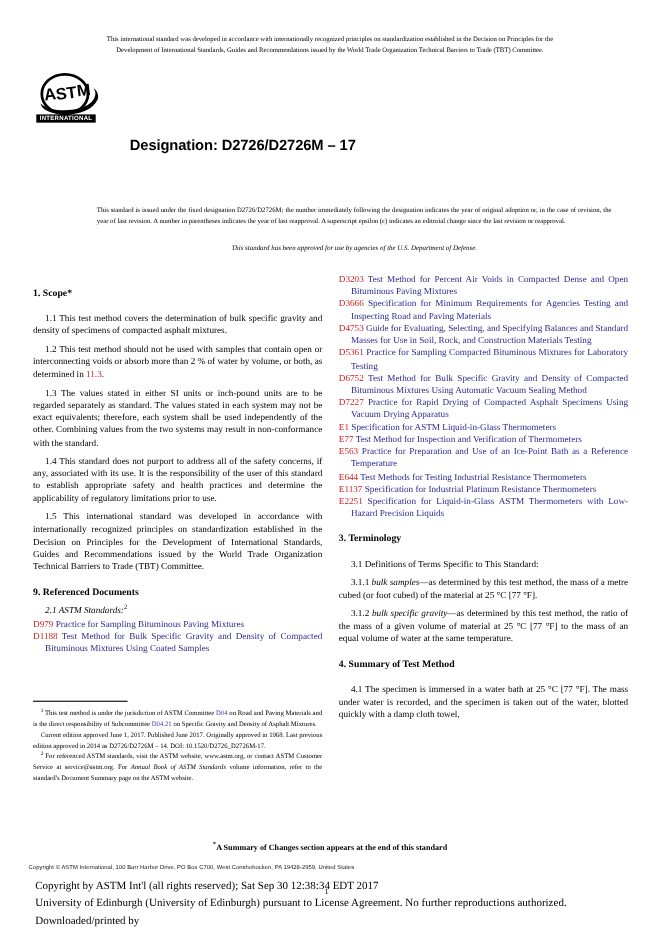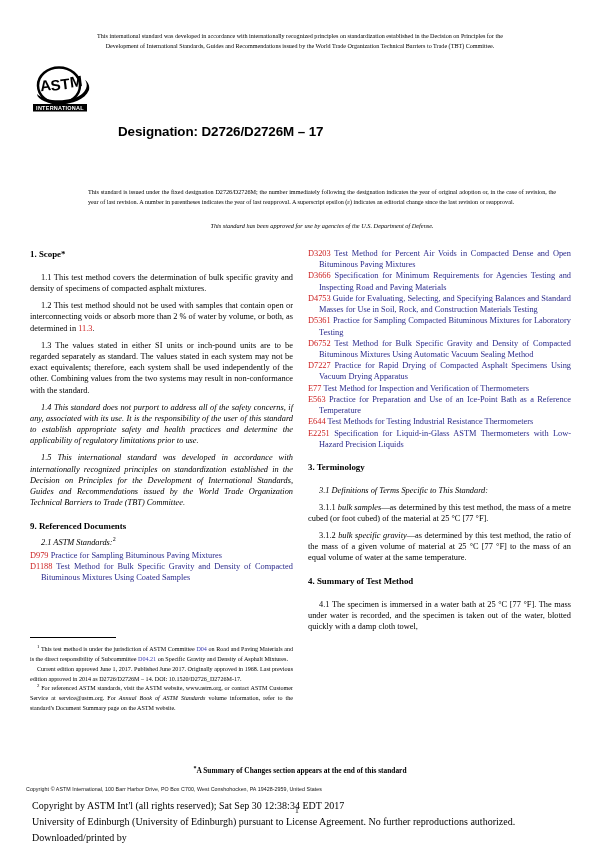--- a/index.html
+++ b/index.html
@@ -114,31 +114,31 @@
   .col-left  { left: 30px; }
   .col-right { left: 308px; }
 
   h2.sec {
     font-size: 8.9px;
     font-weight: bold;
     margin: 11px 0 4px 0;
     text-align: left;
     font-family: "Liberation Serif", serif;
   }
-  h2.sec:first-child { margin-top: 0; }
+  h2.sec:first-child { margin-top: 12px; }
 
   p.para {
     margin: 12px 0 0 0;
     text-indent: 11px;
     text-align: justify;
     hyphens: auto;
   }
   p.para + p.para { margin-top: 5.5px; }
 
-  p.ital { font-style: italic; }
+  p.ital { }
   .sub-head {
     text-indent: 11px;
     font-style: italic;
     margin: 5.5px 0 1px 0;
   }
   .sub-head sup { font-style: normal; font-size: 6px; vertical-align: super; line-height: 0; }
 
   
   .ref {
     margin: 0;
@@ -283,27 +283,29 @@
     <p class="ref"><span class="desig">D3666</span> <span>Specification for Minimum Requirements for Agencies Testing and Inspecting Road and Paving Materials</span></p>
 
     <p class="ref"><span class="desig">D4753</span> <span>Guide for Evaluating, Selecting, and Specifying Balances and Standard Masses for Use in Soil, Rock, and Construction Materials Testing</span></p>
 
     <p class="ref"><span class="desig">D5361</span> <span>Practice for Sampling Compacted Bituminous Mixtures for Laboratory Testing</span></p>
 
     <p class="ref"><span class="desig">D6752</span> <span>Test Method for Bulk Specific Gravity and Density of Compacted Bituminous Mixtures Using Automatic Vacuum Sealing Method</span></p>
 
     <p class="ref"><span class="desig">D7227</span> <span>Practice for Rapid Drying of Compacted Asphalt Specimens Using Vacuum Drying Apparatus</span></p>
 
+    <p class="ref"><span class="desig">E1</span> <span>Specification for ASTM Liquid-in-Glass Thermometers</span></p>
 
     <p class="ref"><span class="desig">E77</span> <span>Test Method for Inspection and Verification of Thermometers</span></p>
 
     <p class="ref"><span class="desig">E563</span> <span>Practice for Preparation and Use of an Ice-Point Bath as a Reference Temperature</span></p>
 
     <p class="ref"><span class="desig">E644</span> <span>Test Methods for Testing Industrial Resistance Thermometers</span></p>
 
+    <p class="ref"><span class="desig">E1137</span> <span>Specification for Industrial Platinum Resistance Thermometers</span></p>
 
     <p class="ref"><span class="desig">E2251</span> <span>Specification for Liquid-in-Glass ASTM Thermometers with Low-Hazard Precision Liquids</span></p>
 
     <h2 class="sec">3. Terminology</h2>
 
     <p class="para ital">3.1 Definitions of Terms Specific to This Standard:</p>
 
     <p class="para"><span>3.1.1 </span><i>bulk samples</i><span>—as determined by this test method, the mass of a metre cubed (or foot cubed) of the material at 25 °C [77 °F].</span></p>
 
     <p class="para"><span>3.1.2 </span><i>bulk specific gravity</i><span>—as determined by this test method, the ratio of the mass of a given volume of material at 25 °C [77 °F] to the mass of an equal volume of water at the same temperature.</span></p>

